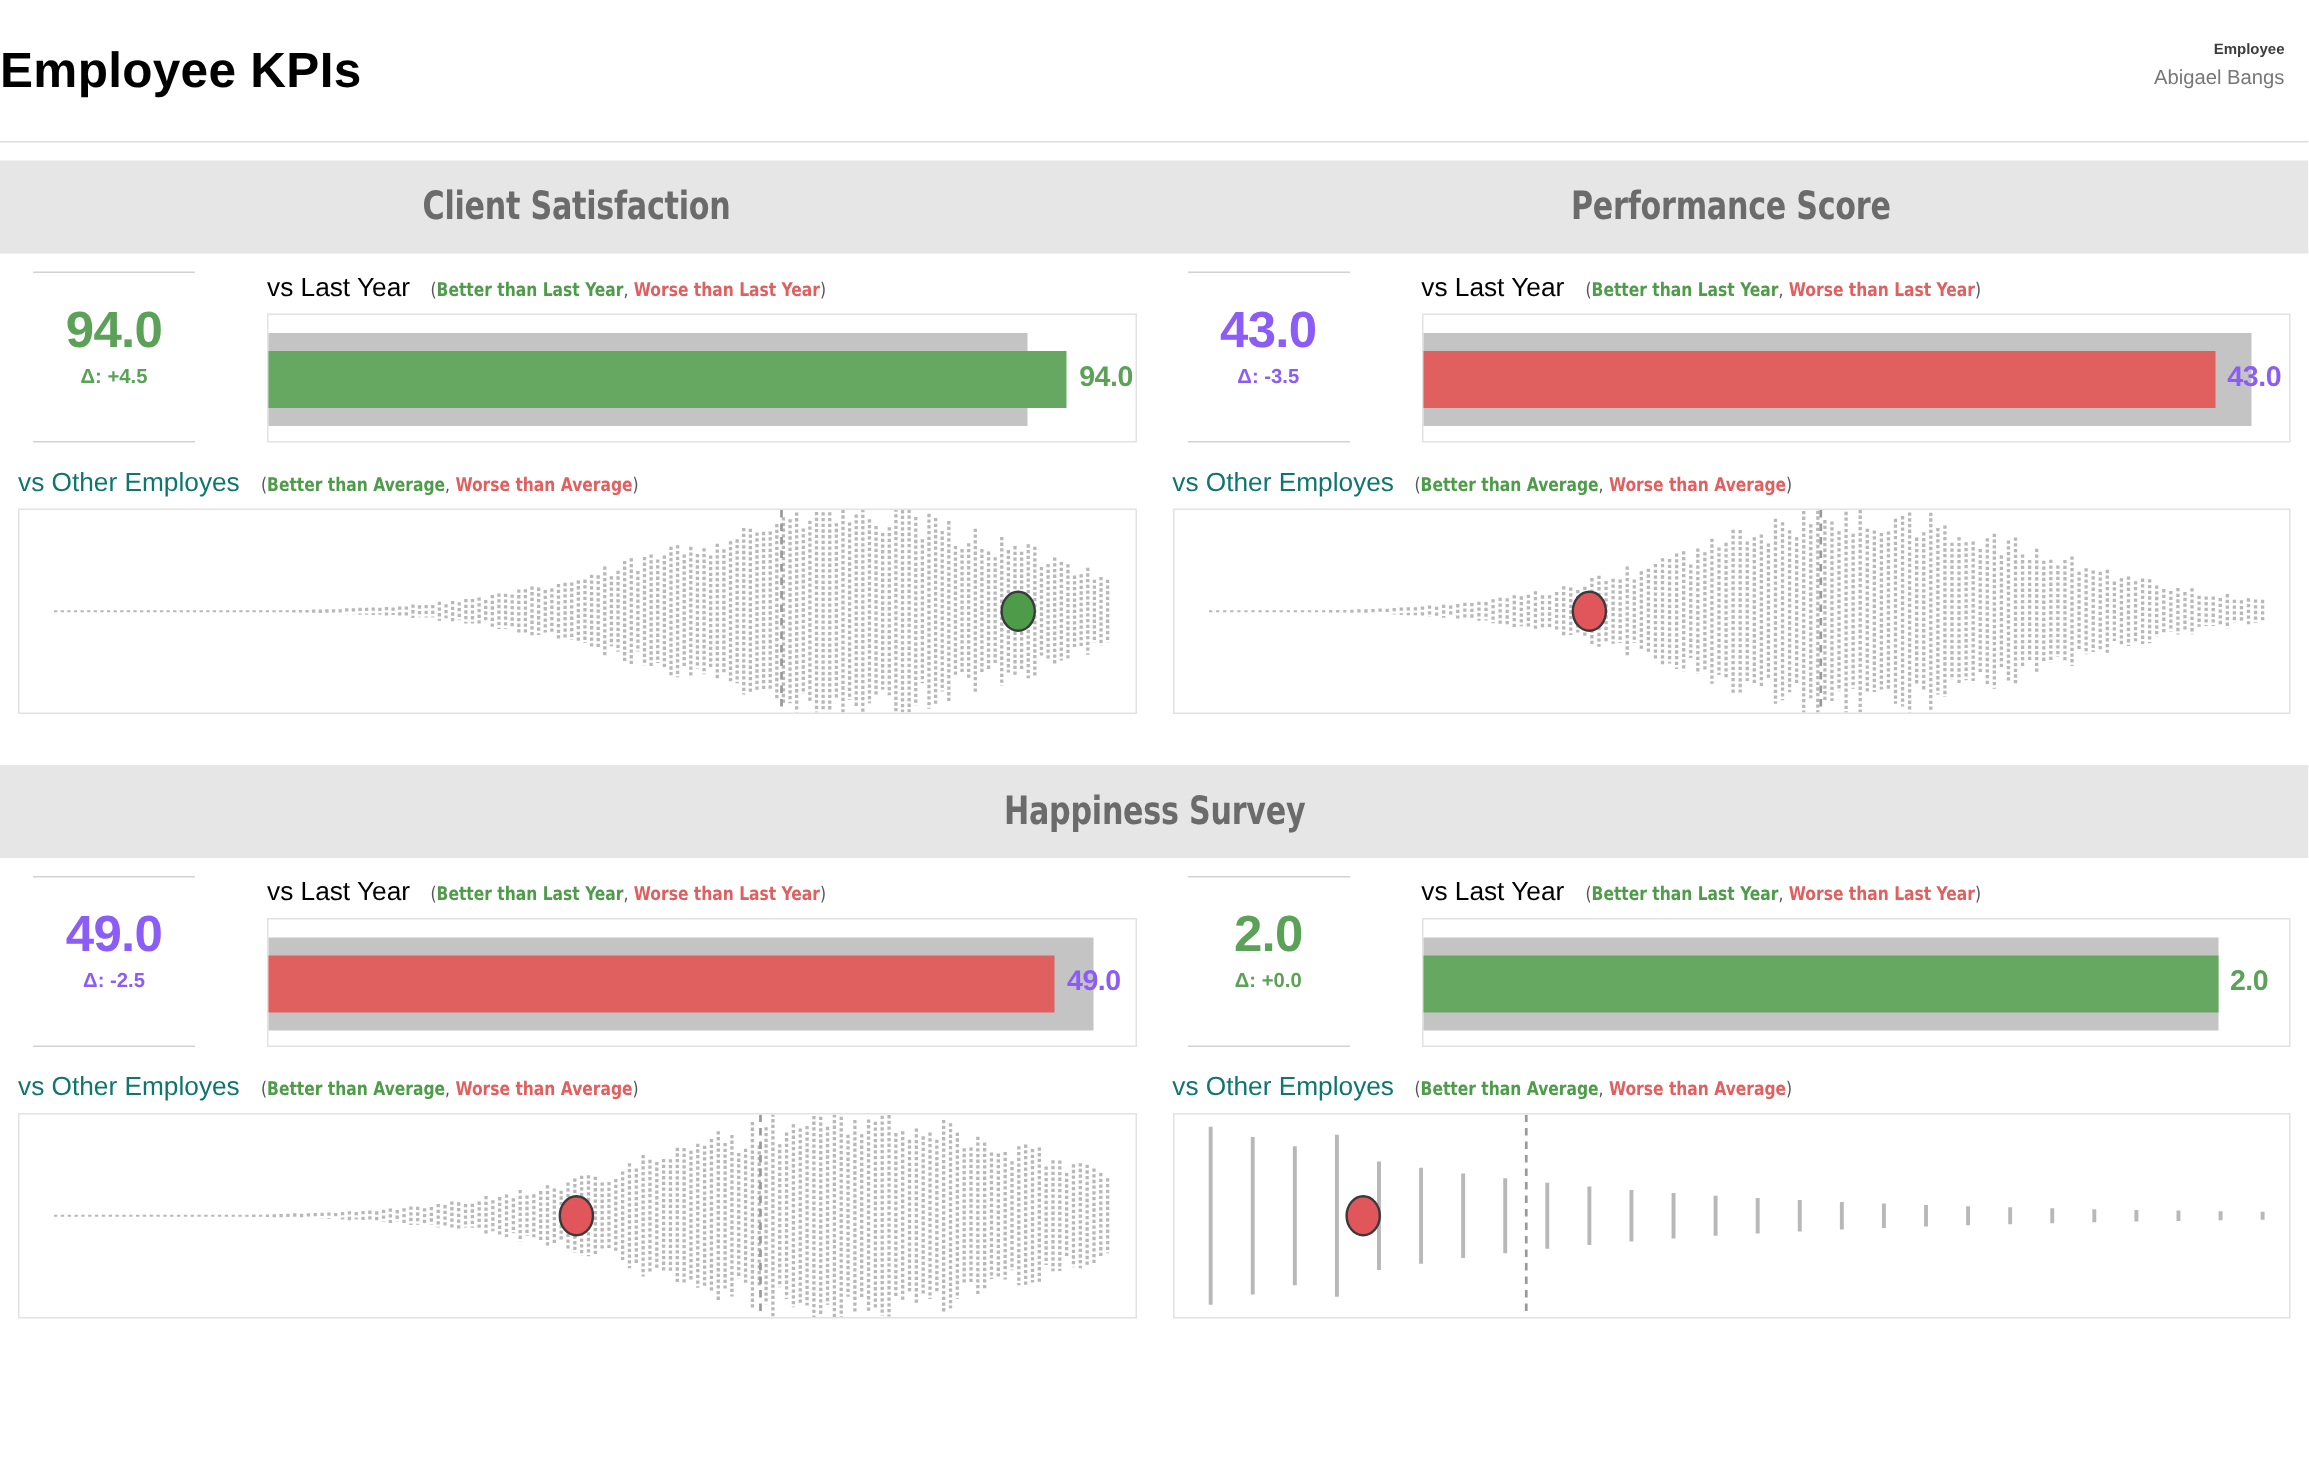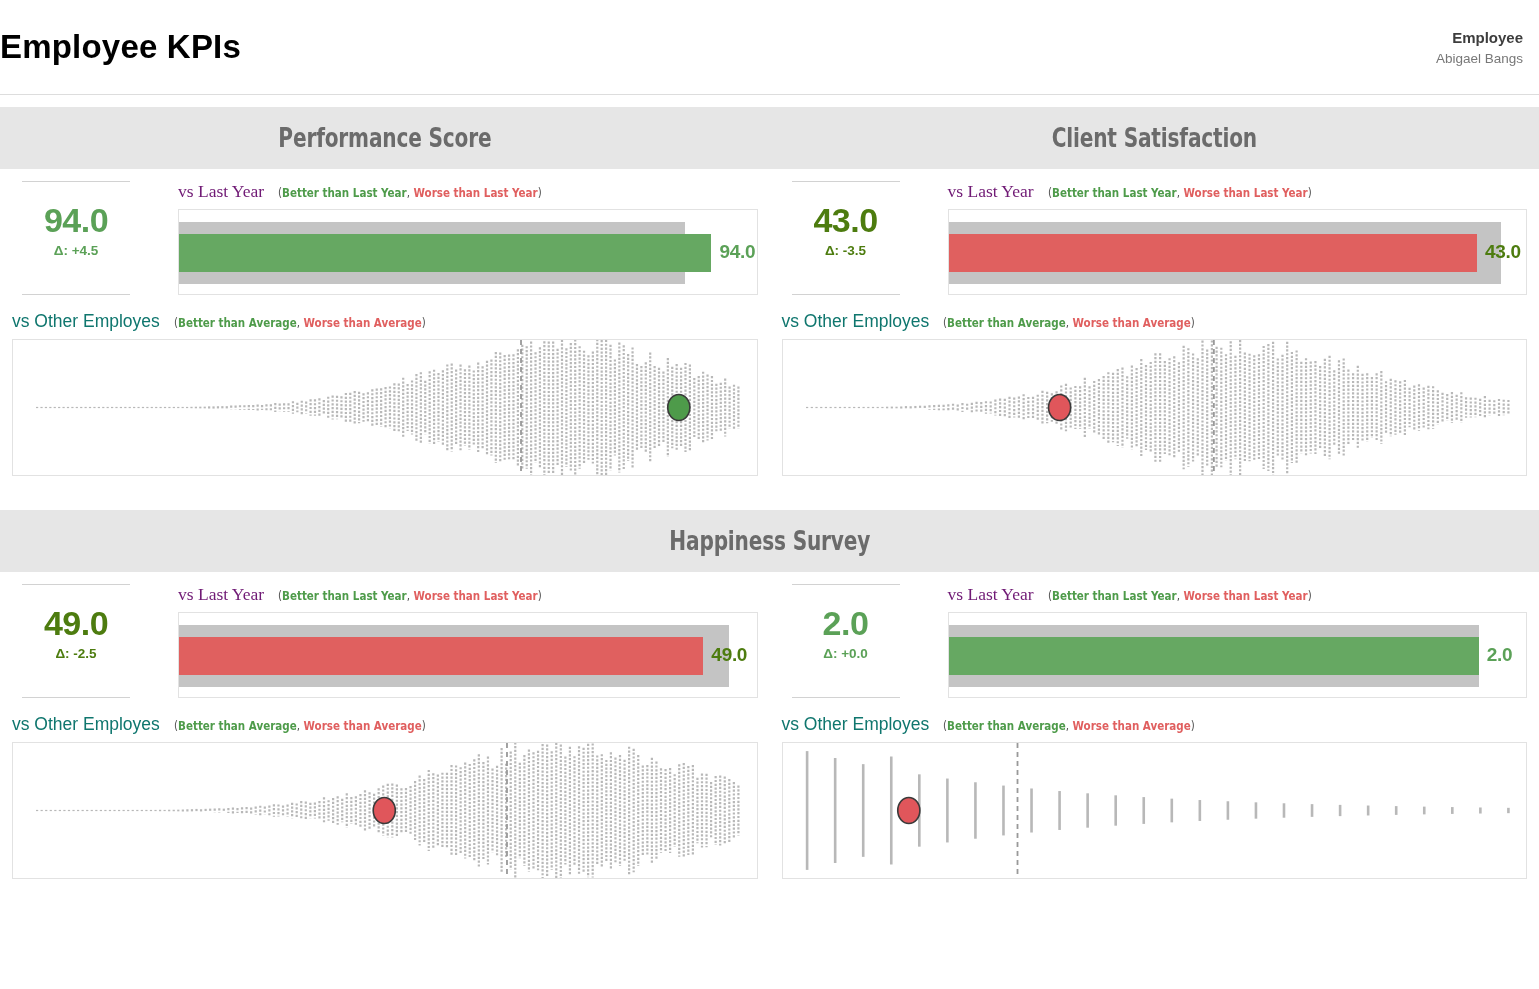--- a/index.html
+++ b/index.html
@@ -55,21 +55,21 @@
     color: #000000;
     font-weight: 700;
     letter-spacing: .2px;
   }
   .emp-block {
     position: absolute;
     right: 16px; top: 27px;
     text-align: right;
     line-height: 1.45;
   }
-  .emp-label { font-size: 15px; font-weight: bold; color: #3d3d3d; }
+  .emp-label { font-size: 10px; font-weight: bold; color: #3d3d3d; }
   .emp-name  { font-size: 13.5px; color: #777777; }
 
   
   .band {
     height: 62px;
     background: #e6e6e6;
     display: flex;
     margin-top: 12px;
   }
   .band-cell {
@@ -107,28 +107,28 @@
   .score-val {
     font-size: 34px; font-weight: bold; line-height: 1.05;
     letter-spacing: -.5px;
     margin-left: -26px;
   }
   .score-delta {
     font-size: 13.5px; font-weight: bold;
     margin-top: 4px; margin-left: -26px;
   }
   .good { color: #5ba157; }
-  .bad  { color: #4d7c0f; }
+  .bad  { color: #8b5cf6; }
 
   .chart-col { flex: 1 1 auto; padding-right: 12px; }
   .chart-head {
     display: flex; align-items: baseline; gap: 14px;
     padding-bottom: 7px;
   }
-  .chart-head .ttl { font-size: 17.5px; color: #701a75; font-family: Liberation Serif, serif; }
+  .chart-head .ttl { font-size: 17.5px; color: #000000; }
   .legend {
     font-family: "DejaVu Sans Condensed", "Liberation Sans Narrow", "Liberation Sans", sans-serif;
     font-size: 12.5px; font-weight: bold; color: #555;
     transform: scaleX(.92);
     transform-origin: left center;
     white-space: nowrap;
   }
   .legend .g { color: #4e9b4a; }
   .legend .r { color: #e05f5f; }
   .legend .p { color: #555; font-weight: normal; }
@@ -177,24 +177,24 @@
 
   <div class="emp-block">
     <div class="emp-label">Employee</div>
     <div class="emp-name">Abigael Bangs</div>
   </div>
 </div>
 
 <div class="section">
   <div class="band">
     <div class="band-cell">
-      <span class="band-title">Performance Score</span>
+      <span class="band-title">Client Satisfaction</span>
     </div>
     <div class="band-cell">
-      <span class="band-title">Client Satisfaction</span>
+      <span class="band-title">Performance Score</span>
     </div>
   </div>
 
   <div class="row">
 
     <div class="panel">
       <div class="bullet-row">
         <div class="score-col">
           <div class="score-val good">94.0</div>
           <div class="score-delta good">Δ: +4.5</div>

